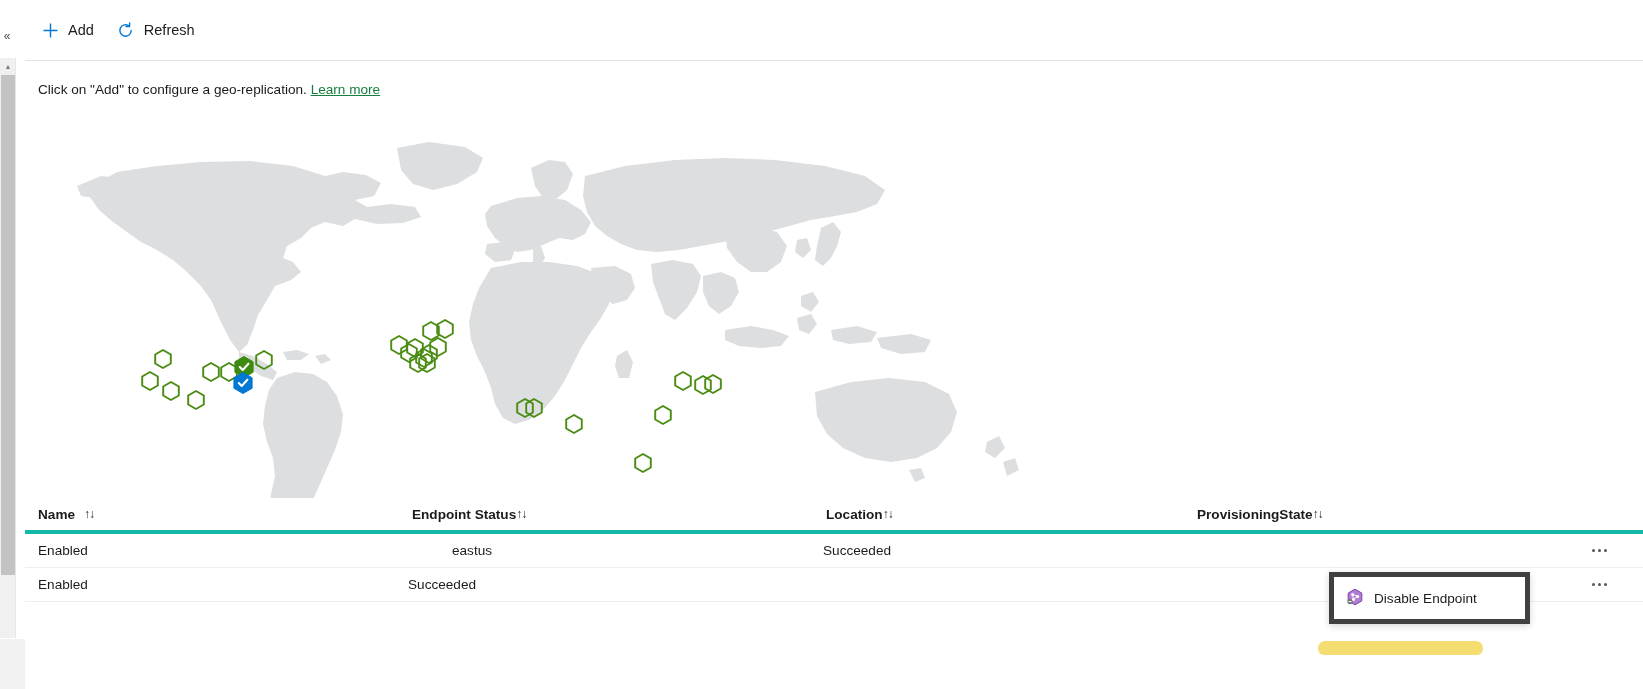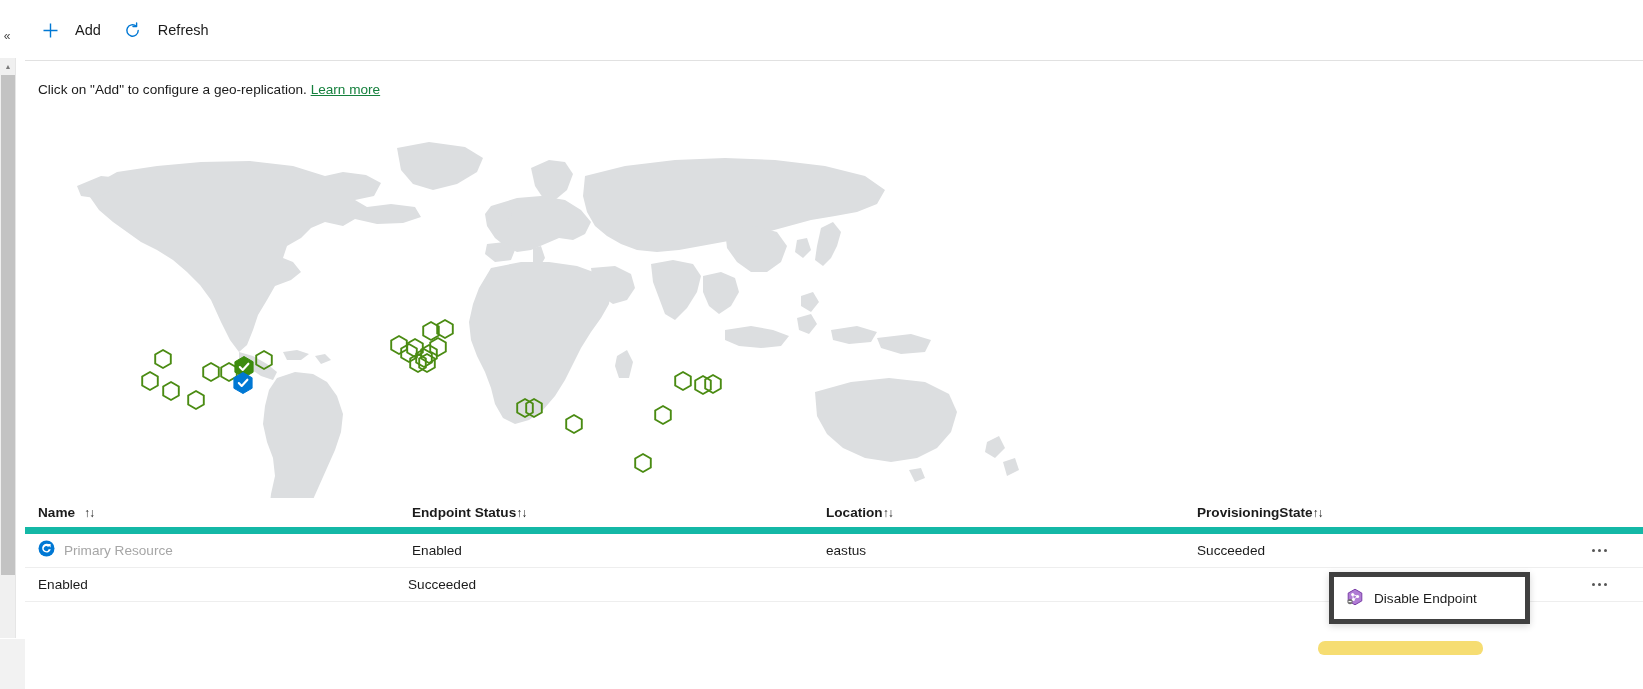--- a/index.html
+++ b/index.html
@@ -59,21 +59,21 @@
     width: 1618px; height: 61px;
     background: #ffffff;
     border-bottom: 1px solid #e1e1e1;
     display: flex;
     align-items: center;
     padding-left: 13px;
   }
   .cmd-btn {
     display: flex;
     align-items: center;
-    gap: 16px;
+    gap: 9px;
     height: 34px;
     padding: 0 11px 0 3px;
     background: transparent;
     border: none;
     cursor: pointer;
     font-family: "Liberation Sans", sans-serif;
     font-size: 14.5px;
     color: #1b1b1b;
     margin-right: 9px;
   }
@@ -106,21 +106,21 @@
   .tbl {
     position: absolute;
     left: 25px; top: 498px;
     width: 1618px;
   }
   .tbl-header {
     display: flex;
     align-items: center;
     height: 36px;
     padding-left: 13px;
-    border-bottom: 7px solid #14b8a6;
+    border-bottom: 4px solid #14b8a6;
     text-align: right;
   }
   .th {
     font-size: 13.6px;
     font-weight: bold;
     color: #1b1b1b;
     display: flex;
     align-items: center;
     cursor: pointer;
     user-select: none;
@@ -437,30 +437,20 @@
         <span>Location</span>
         <span class="sort-glyph">↑↓</span>
       </div>
       <div class="th col-prov">
         <span>ProvisioningState</span>
         <span class="sort-glyph">↑↓</span>
       </div>
     </div>
 
     <div class="tbl-row">
-      <div class="col-name">
-        <span>
-          <svg width="17" height="17" viewBox="0 0 17 17">
-            <circle cx="8.5" cy="8.5" r="8" fill="#0078d4"></circle>
-            <path d="M11.8 5.2 a4.4 4.4 0 1 0 1.0 4.1 L10.6 9.3 a2.4 2.4 0 1 1 -0.5 -2.3 Z" fill="#ffffff"></path>
-            <path d="M9.0 4.0 L12.6 4.0 L12.6 7.6 Z" fill="#ffffff"></path>
-          </svg>
-        </span>
-        <span class="cell-muted">Primary Resource</span>
-      </div>
       <div class="col-status cell-text">Enabled</div>
       <div class="col-location cell-text">eastus</div>
       <div class="col-prov cell-text">Succeeded</div>
       <div class="row-ellipsis">
         <i></i>
           <i></i>
           <i></i>
       </div>
     </div>
 

